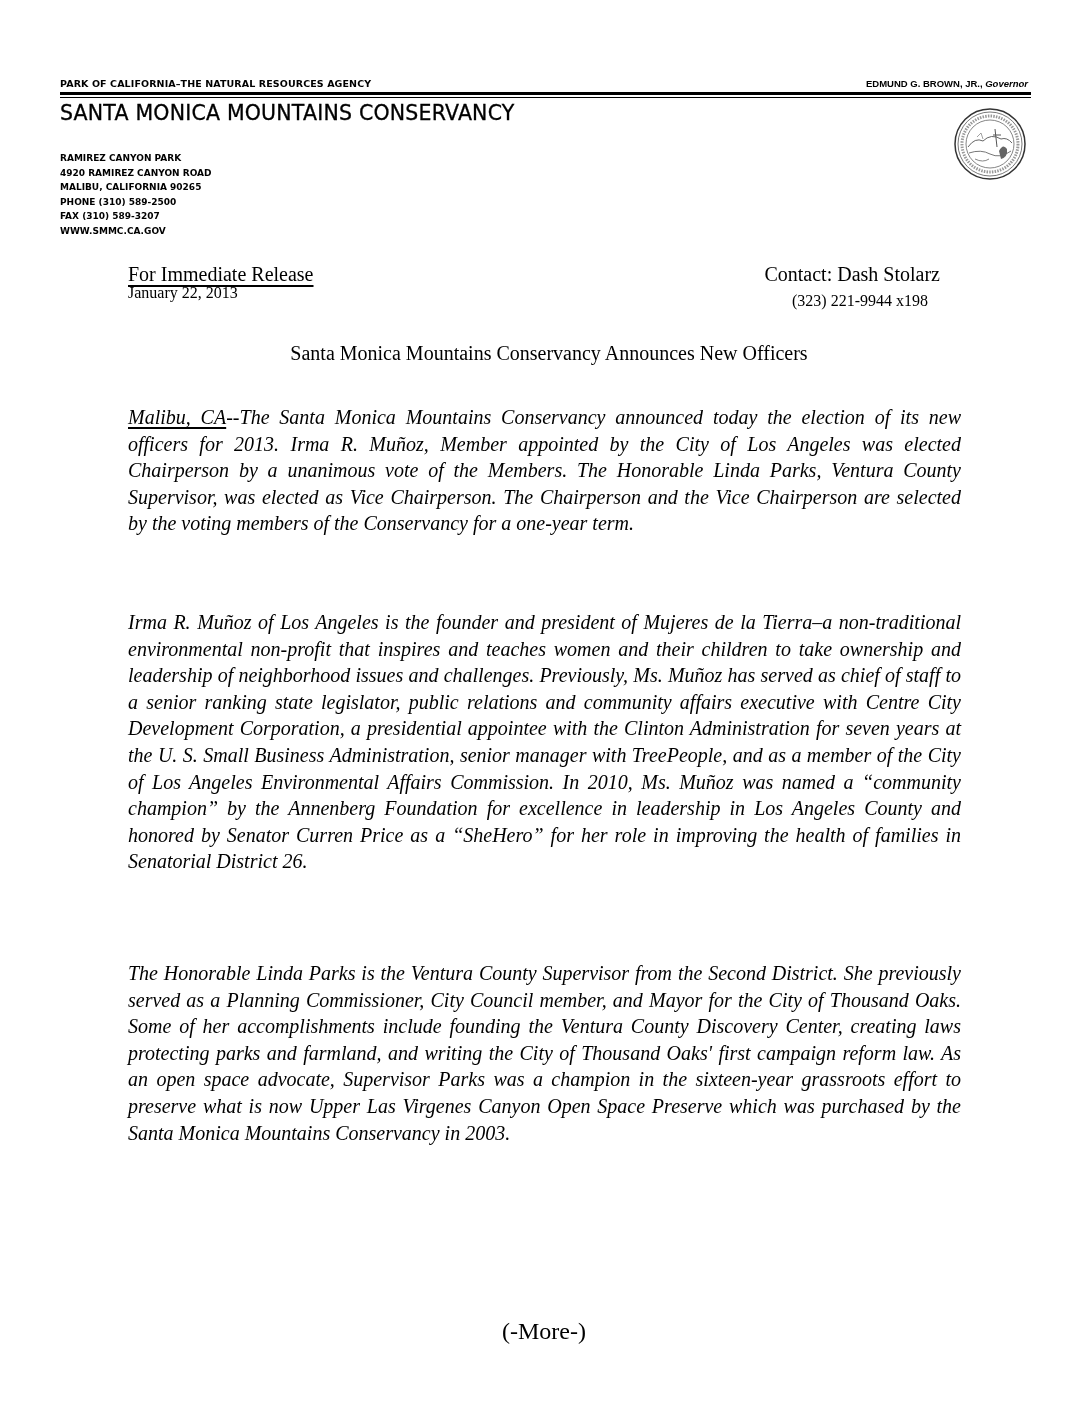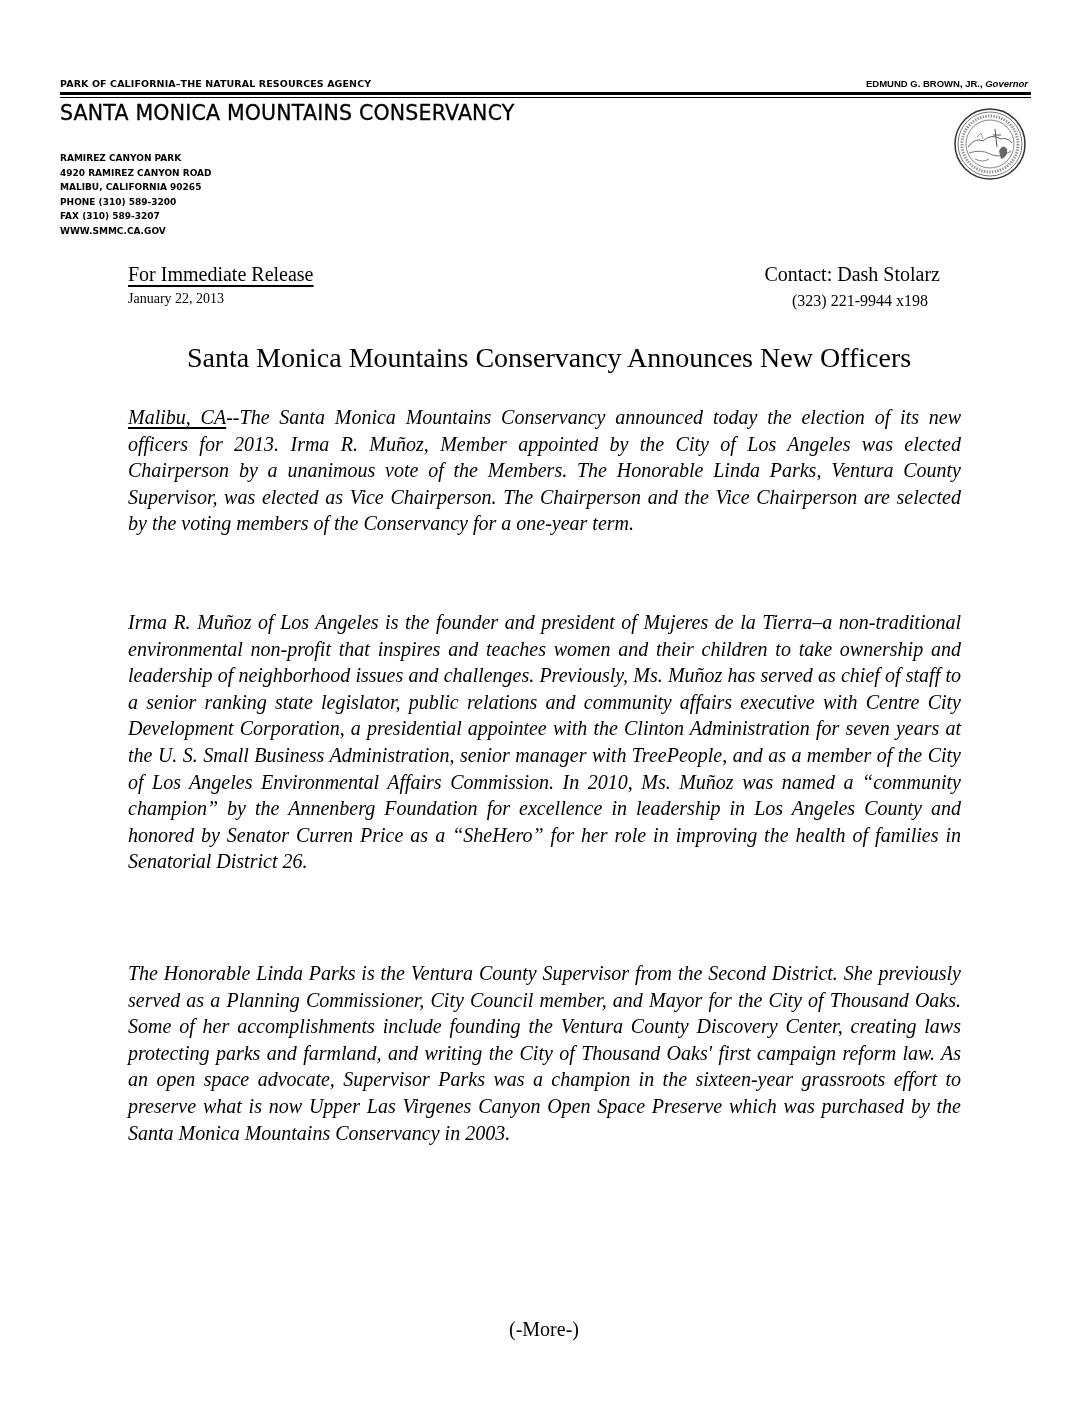--- a/index.html
+++ b/index.html
@@ -32,61 +32,61 @@
   .address-block div { white-space: nowrap; }
 
   .seal { position: absolute; left: 953px; top: 107px; width: 74px; height: 74px; }
 
   .serif { font-family: "Liberation Serif", "DejaVu Serif", serif; }
 
   .release-label {
     position: absolute; left: 128px; top: 263px; font-size: 20px;
     text-decoration: underline; text-underline-offset: 4px; text-decoration-thickness: 1.5px;
   }
-  .release-date { position: absolute; left: 128px; top: 291px; font-size: 14px; font-family: Liberation Serif, serif; }
+  .release-date { position: absolute; left: 128px; top: 284px; font-size: 16px; font-family: Liberation Serif, serif; }
   .contact-label { position: absolute; right: 148px; top: 263px; font-size: 20px; }
   .contact-phone { position: absolute; right: 160px; top: 292px; font-size: 16px; }
 
   .headline {
     position: absolute; left: 0; right: 0; top: 342px; text-align: center;
-    font-size: 28px; padding-left: 10px;
+    font-size: 20px; padding-left: 10px;
   }
 
   .para {
     position: absolute; left: 128px; width: 833px;
     font-size: 20px; line-height: 26.6px; text-align: justify; font-style: italic;
   }
   .para .dateline { text-decoration: underline; text-underline-offset: 3px; }
   .p1 { top: 404px; }
   .p2 { top: 609px; }
   .p3 { top: 960px; }
 
   .more {
     position: absolute; left: 0; right: 0; top: 1318px; text-align: center;
-    font-size: 20px; 
+    font-size: 24px; 
   }
 </style>
 </head>
 <body>
 
 <div>
   <div class="agency-line">PARK OF CALIFORNIA–THE NATURAL RESOURCES AGENCY</div>
   <div class="governor-line">
     <span>EDMUND G. BROWN, JR.,</span>
     <span class="gov-title">Governor</span>
   </div>
   <div class="rule-thick"></div>
   <div class="rule-thin"></div>
 
   <div class="org-name">SANTA MONICA MOUNTAINS CONSERVANCY</div>
   <div class="address-block">
     <div>RAMIREZ CANYON PARK</div>
     <div>4920 RAMIREZ CANYON ROAD</div>
     <div>MALIBU, CALIFORNIA  90265</div>
-    <div>PHONE (310) 589-3200</div>
+    <div>PHONE (310) 589-2500</div>
     <div>FAX (310) 589-3207</div>
     <div>WWW.SMMC.CA.GOV</div>
   </div>
 
   <svg class="seal" viewBox="0 0 74 74">
     <circle cx="37" cy="37" r="35" fill="none" stroke="#333" stroke-width="1.5"></circle>
     <circle cx="37" cy="37" r="32" fill="none" stroke="#555" stroke-width="0.8"></circle>
     <circle cx="37" cy="37" r="24" fill="none" stroke="#666" stroke-width="0.8"></circle>
     <circle cx="37" cy="37" r="28" fill="none" stroke="#999" stroke-width="3" stroke-dasharray="1.5 1.2"></circle>
     <path d="M15 40 Q22 30 30 34 Q38 26 48 32 Q54 30 59 36" fill="none" stroke="#666" stroke-width="1"></path>

